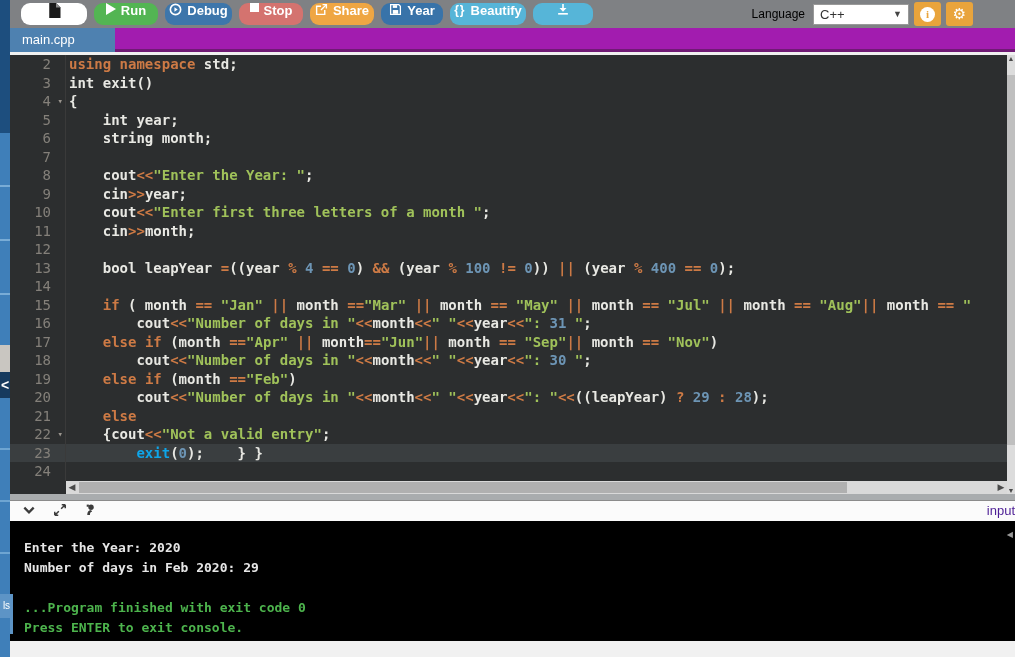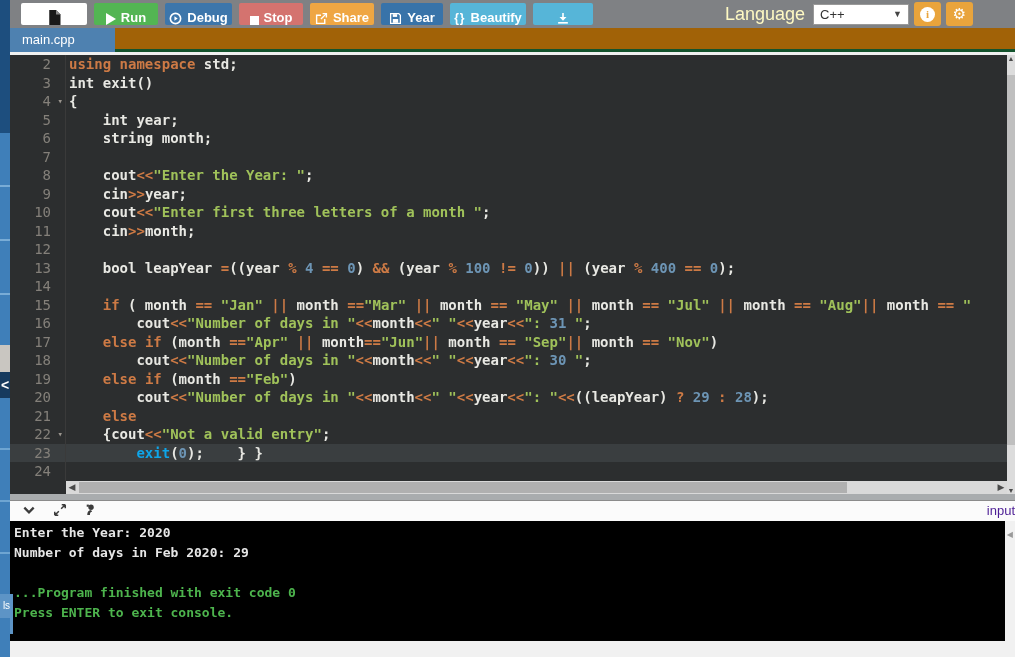--- a/index.html
+++ b/index.html
@@ -17,52 +17,52 @@
                   font-size:14px; text-align:center; line-height:26px; cursor:pointer; }
   .seg-low      { top:398px; height:196px; background:#3f7fb9;
                   background-image:repeating-linear-gradient(to bottom, #3f7fb9 0 50px, #6ea5d2 50px 52px); }
   .seg-tab      { top:594px; height:40px; width:13px; background:#5d94c6; color:#fff;
                   font-size:10px; text-align:center; line-height:24px; }
   .seg-bottom   { top:618px; height:39px; background:#3f7fb9; }
 
   
   .toolbar { position:absolute; left:10px; top:0; width:1005px; height:28px; background:#7f8184;
              display:flex; align-items:center; padding-left:4px; }
-  .btn { height:22px; margin-left:7px; border:none; border-radius:2px; color:#fff;
+  .btn { height:22px; margin-left:7px; border:none; border-radius:9px; color:#fff;
          font-family:"Liberation Sans",sans-serif; font-size:13px; font-weight:bold;
-         display:inline-flex; align-items:flex-end; justify-content:center; gap:5px;
+         display:inline-flex; align-items:flex-start; justify-content:center; gap:5px;
          padding:0 10px; cursor:pointer; }
   .btn svg { display:block; }
   .btn-file { background:#fff; width:66px; }
   .btn-run { background:#53b553; width:64px; }
   .btn-debug { background:#3d76ab; width:67px; }
   .btn-stop { background:#d4736f; width:64px; }
   .btn-share { background:#efa643; width:64px; }
   .btn-save { background:#3873a9; width:62px; }
   .btn-beautify { background:#56b5d8; width:76px; }
   .btn-download { background:#56b5d8; width:60px; }
   .brace { font-weight:bold; font-size:12px; letter-spacing:1px; }
   .stop-square { width:9px; height:9px; background:#fff; display:inline-block; }
 
   .toolbar-right { margin-left:auto; display:flex; align-items:center; padding-right:42px; }
-  .lang-label { color:#fef9c3; font-size:18px; margin-right:8px; }
+  .lang-label { color:#000000; font-size:12px; margin-right:8px; }
   .lang-select { width:96px; height:21px; background:#fff; border:1px solid #999; font-size:13px;
                  color:#333; display:flex; align-items:center; padding:0 6px; cursor:pointer; }
   .lang-select .caret { margin-left:auto; font-size:9px; color:#444; }
   .btn-icon { width:27px; height:24px; margin-left:5px; border:none; border-radius:3px;
               background:#e9a43c; color:#fff; display:inline-flex; align-items:center;
               justify-content:center; cursor:pointer; }
   .info-circle { width:15px; height:15px; background:#fff; color:#e9a43c; border-radius:50%;
                  font-size:11px; font-weight:bold; line-height:15px; text-align:center;
                  font-family:"Liberation Serif",serif; }
   .gear-glyph { font-family:"DejaVu Sans",sans-serif; font-size:15px; }
 
   
-  .tab-bar { position:absolute; left:10px; top:28px; width:1005px; height:24px; background:#a16207;
-             border-bottom:3px solid #14532d; }
+  .tab-bar { position:absolute; left:10px; top:28px; width:1005px; height:24px; background:#a21caf;
+             border-bottom:3px solid #701a75; }
   .tab { position:absolute; left:0; top:0; width:105px; height:24px; background:#4e81b0; color:#fff;
          font-size:13px; line-height:24px; padding-left:12px; cursor:pointer; }
 
   
   .editor { position:absolute; left:10px; top:55px; width:997px; height:439px; background:#2c2e2f; overflow:hidden; }
   .code-row { display:flex; height:18.5px; line-height:18.5px; white-space:pre;
               font-family:"DejaVu Sans Mono",monospace; font-size:14px; font-weight:bold; }
   .code-row.current { background:#3a3e40; }
   .gutter-cell { flex:0 0 56px; color:#84807a; text-align:right; padding-right:14px;
                  font-weight:normal; position:relative; border-right:1px solid #3a3a3a; }
@@ -90,22 +90,22 @@
 
   
   .input-bar { position:absolute; left:10px; top:500px; width:1005px; height:21px; background:#fbfbfb;
                border-top:1px solid #8b8b8b; }
   .input-bar .title { position:absolute; left:0; right:0; text-align:right; color:#4c1d95;
                       font-size:13px; line-height:20px; }
   .ibar-icons { position:absolute; left:12px; top:2px; display:flex; gap:17px; align-items:center; }
   .ibar-icons span { cursor:pointer; display:inline-flex; }
 
   
-  .console { position:absolute; left:0; top:521px; width:1005px; height:120px; background:#000;
-             padding:2px 0 0 14px; font-family:"DejaVu Sans Mono",monospace; font-size:13px;
+  .console { position:absolute; left:10px; top:521px; width:1005px; height:120px; background:#000;
+             padding:17px 0 0 14px; font-family:"DejaVu Sans Mono",monospace; font-size:13px;
              font-weight:bold; }
   .console-line { height:20px; line-height:20px; color:#e6e6e6; white-space:pre; }
   .console-line.status { color:#4db44d; }
   .console-scroll-arrow { position:absolute; right:2px; top:530px; color:#9a9a9a; font-size:8px; }
 
   .bottom-strip { position:absolute; left:10px; top:641px; width:1005px; height:16px; background:#f1f1f1; }
 </style>
 </head>
 <body>
 

